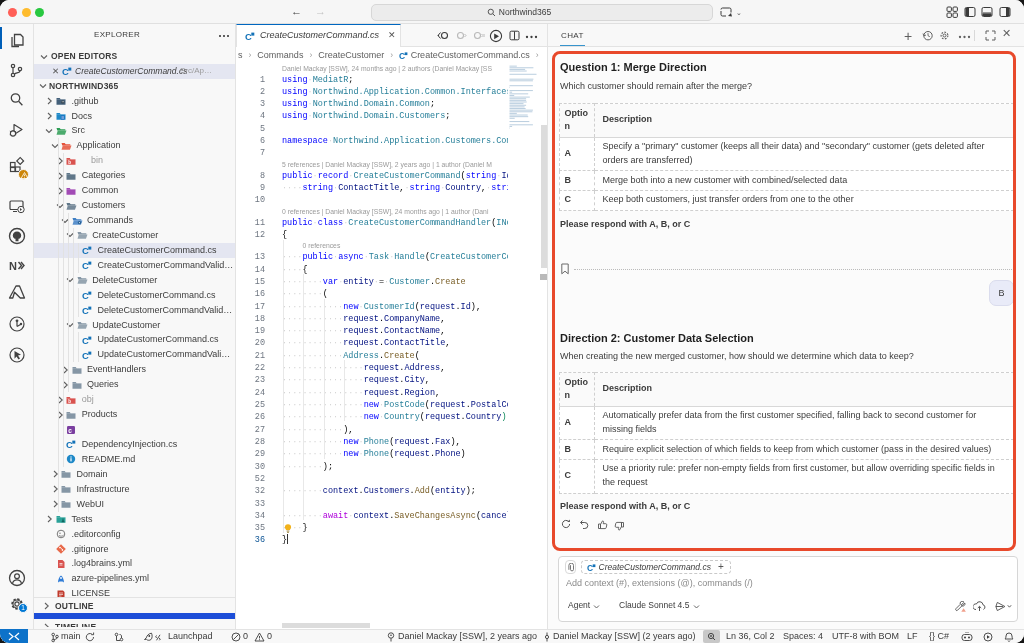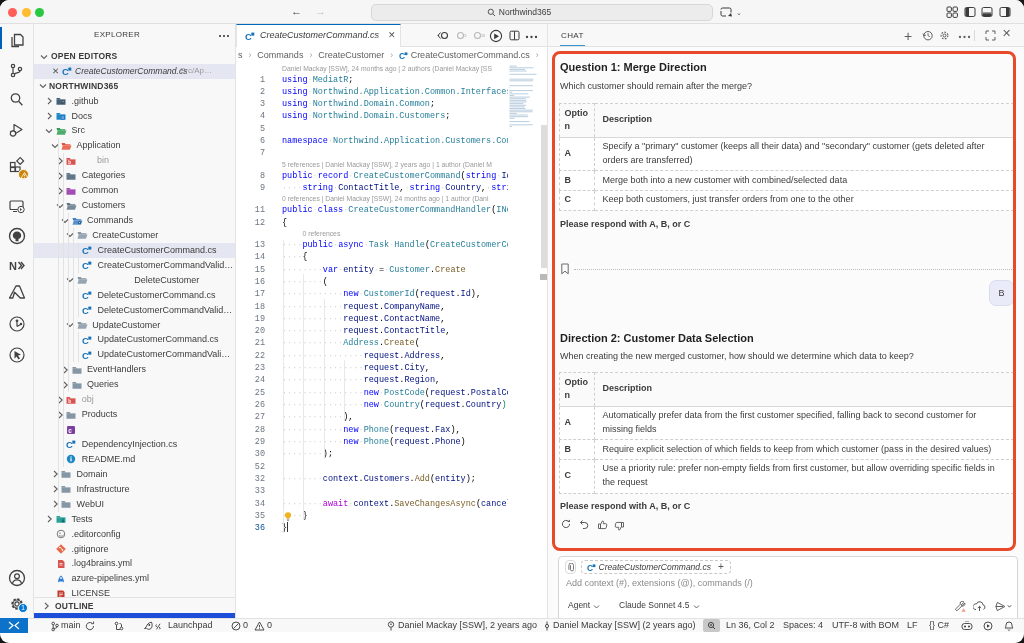--- a/index.html
+++ b/index.html
@@ -35,21 +35,21 @@
 #chattabs { position:absolute; left:0; top:0; width:477px; height:23px; background:#f8f8f8; border-bottom:1px solid #e3e3e3; }
 #chatbody { position:absolute; left:0; top:23px; width:477px; bottom:0; }
 #redbox { position:absolute; left:4px; top:3.5px; width:464px; height:500px; border:3.5px solid #e8492b; border-radius:8px; }
 .qhead { font-weight:bold; font-size:11px; color:#1f1f1f; }
 .qbody { font-size:9px; color:#3b3b3b; }
 table.qt { border-collapse:collapse; font-size:9px; color:#3b3b3b; table-layout:fixed; background:#fff; }
 table.qt th, table.qt td { border:1px dashed #cfcfcf; text-align:left; vertical-align:middle; padding:2.5px 8px; line-height:13.8px; }
 table.qt th { font-weight:bold; border-bottom:1px solid #d8d8d8; background:#fafafa; }
 table.qt .oc { width:34.5px; padding:2.5px 4.5px; word-break:break-all; }
 #chatinput { position:absolute; left:10px; top:509px; width:460px; height:66px; background:#fff; border:1px solid #d6d6d6; border-radius:4px; }
-#statusbar { position:absolute; left:0; bottom:11px; width:1024px; height:14px; background:#f8f8f8; border-top:1px solid #e3e3e3; font-size:9px; color:#3b3b3b;padding-left:33px; }
+#statusbar { position:absolute; left:0; bottom:0; width:1024px; height:14px; background:#f8f8f8; border-top:1px solid #e3e3e3; font-size:9px; color:#3b3b3b;padding-left:33px; }
 .sitem { position:absolute; top:0; height:13px; line-height:13.5px; white-space:nowrap; }
 </style></head><body>
 <div id="win">
     <div id="titlebar">
       <div class="tl" style="left:8px; background:#ff5f57;"></div>
       <div class="tl" style="left:21.5px; background:#febc2e;"></div>
       <div class="tl" style="left:34.5px; background:#28c840;"></div>
       <div class="abs" style="left:291px;top:4.5px;font-size:11px;color:#3b3b3b;">←</div>
       <div class="abs" style="left:315px;top:4.5px;font-size:11px;color:#c0c0c0;">→</div>
       <div id="searchbox">
@@ -300,21 +300,21 @@
             <path d="M2 1l3.2 3L2 7" fill="none" stroke="#616161" stroke-width="1.1"></path>
           </svg>
         </span>
         <span class="ficon" style="left:32.3px;">
           <svg width="10" height="10" viewBox="0 0 10 10" style="">
             <path d="M.5 2 h3.2 l1 1.2 h4.8 v5.6 h-9z" fill="#d9534f"></path>
             <path d="M.5 3.8h9" stroke="#ffffff" stroke-width=".4" opacity=".5"></path>
             <text x="2.2" y="8" font-size="4.6" font-weight="bold" fill="#fff">b</text>
           </svg>
         </span>
-        <span class="abs gray" style="left:63px;">bin</span>
+        <span class="abs gray" style="left:57px;">bin</span>
       </div>
       <div class="trow" style="top:144.25px;">
         <span class="abs" style="left:22.8px;top:3.5px;">
           <svg width="7" height="8" viewBox="0 0 7 8" style="">
             <path d="M2 1l3.2 3L2 7" fill="none" stroke="#616161" stroke-width="1.1"></path>
           </svg>
         </span>
         <span class="ficon" style="left:32.3px;">
           <svg width="10" height="10" viewBox="0 0 10 10" style="">
             <path d="M.5 2 h3.2 l1 1.2 h4.8 v5.6 h-9z" fill="#607789"></path>
@@ -404,21 +404,21 @@
           <svg width="8" height="8" viewBox="0 0 8 8" style="">
             <path d="M1 2.5l3 3 3-3" fill="none" stroke="#616161" stroke-width="1.1"></path>
           </svg>
         </span>
         <span class="ficon" style="left:42.7px;">
           <svg width="11" height="10" viewBox="0 0 11 10" style="">
             <path d="M.5 2 h3.2 l1 1.2 h4.6 v1.3 h-8z" fill="#8596a5"></path>
             <path d="M1.8 4.5h8.7l-1.6 4.3H.5z" fill="#8596a5" opacity=".85"></path>
           </svg>
         </span>
-        <span class="abs " style="left:58.2px;margin-left:42px;">DeleteCustomer</span>
+        <span class="abs " style="left:58.2px;">DeleteCustomer</span>
       </div>
       <div class="trow" style="top:263.69px;">
         <span class="ficon" style="left:47.9px;">
           <svg width="10" height="10" viewBox="0 0 10 10" style="">
             <text x="0" y="8.6" font-family="Liberation Sans" font-weight="bold" font-size="9.4" fill="#1372b8">C</text>
             <rect x="6.3" y="1.6" width="3" height="3" fill="#1372b8"></rect>
           </svg>
         </span>
         <span class="abs " style="left:63.4px;">DeleteCustomerCommand.cs</span>
       </div>
@@ -739,20 +739,21 @@
           <div class="cl"><span class="ln">1</span><span class="ct"><span class="k">using</span><span class="ws">·</span><span class="t">MediatR</span>;</span></div>
           <div class="cl"><span class="ln">2</span><span class="ct"><span class="k">using</span><span class="ws">·</span><span class="t">Northwind.Application.Common.Interfaces</span>;</span></div>
           <div class="cl"><span class="ln">3</span><span class="ct"><span class="k">using</span><span class="ws">·</span><span class="t">Northwind.Domain.Common</span>;</span></div>
           <div class="cl"><span class="ln">4</span><span class="ct"><span class="k">using</span><span class="ws">·</span><span class="t">Northwind.Domain.Customers</span>;</span></div>
           <div class="cl"><span class="ln">5</span><span class="ct"></span></div>
           <div class="cl"><span class="ln">6</span><span class="ct"><span class="k">namespace</span><span class="ws">·</span><span class="t">Northwind.Application.Customers.Commands.Cre</span></span></div>
           <div class="cl"><span class="ln">7</span><span class="ct"></span></div>
           <div class="lens"><span class="ct" style="left:46.0px;">5 references | Daniel Mackay [SSW], 2 years ago | 1 author (Daniel M</span></div>
           <div class="cl"><span class="ln">8</span><span class="ct"><span class="k">public</span><span class="ws">·</span><span class="k">record</span><span class="ws">·</span><span class="t">CreateCustomerCommand</span>(<span class="k">string</span><span class="ws">·</span><span class="v">Id</span>,</span></div>
           <div class="cl"><span class="ln">9</span><span class="ct"><span class="ws">····</span><span class="k">string</span><span class="ws">·</span><span class="v">ContactTitle</span>,<span class="ws">·</span><span class="k">string</span><span class="ws">·</span><span class="v">Country</span>,<span class="ws">·</span><span class="k">stri</span></span></div>
+          <div class="cl"><span class="ln">10</span><span class="ct"></span></div>
           <div class="lens"><span class="ct" style="left:46.0px;">0 references | Daniel Mackay [SSW], 24 months ago | 1 author (Dani</span></div>
           <div class="cl"><span class="ln">11</span><span class="ct"><span class="k">public</span><span class="ws">·</span><span class="k">class</span><span class="ws">·</span><span class="t">CreateCustomerCommandHandler</span>(<span class="t">INo</span></span></div>
           <div class="cl"><span class="ln">12</span><span class="ct">{</span></div>
           <div class="lens"><span class="ct" style="left:66.5px;">0 references</span></div>
           <div class="cl"><span class="ln">13</span><span class="ct"><span class="ws">····</span><span class="k">public</span><span class="ws">·</span><span class="k">async</span><span class="ws">·</span><span class="t">Task</span><span class="ws">·</span><span class="t">Handle</span>(<span class="t">CreateCustomerCo</span></span></div>
           <div class="cl"><span class="ln">14</span><span class="ct"><span class="ws">····</span>{</span></div>
           <div class="cl"><span class="ln">15</span><span class="ct"><span class="ws">········</span><span class="k">var</span><span class="ws">·</span><span class="v">entity</span><span class="ws">·</span>=<span class="ws">·</span><span class="t">Customer</span>.<span class="m">Create</span></span></div>
           <div class="cl"><span class="ln">16</span><span class="ct"><span class="ws">········</span>(</span></div>
           <div class="cl"><span class="ln">17</span><span class="ct"><span class="ws">············</span><span class="k">new</span><span class="ws">·</span><span class="t">CustomerId</span>(<span class="v">request</span>.<span class="v">Id</span>),</span></div>
           <div class="cl"><span class="ln">18</span><span class="ct"><span class="ws">············</span><span class="v">request</span>.<span class="v">CompanyName</span>,</span></div>

